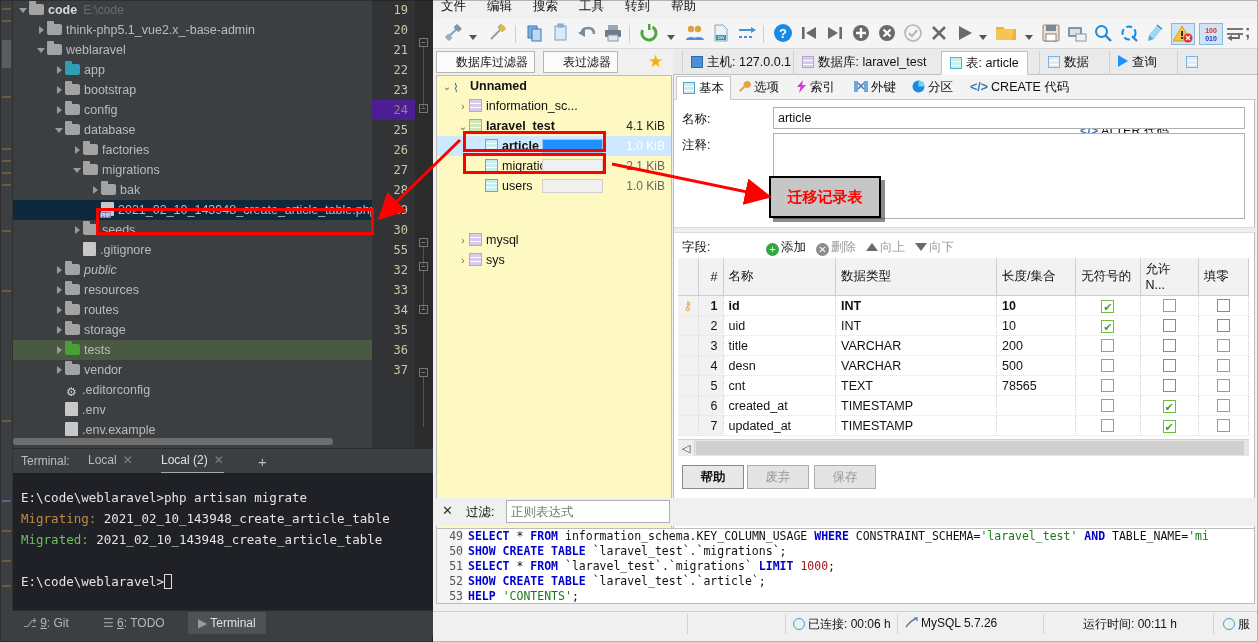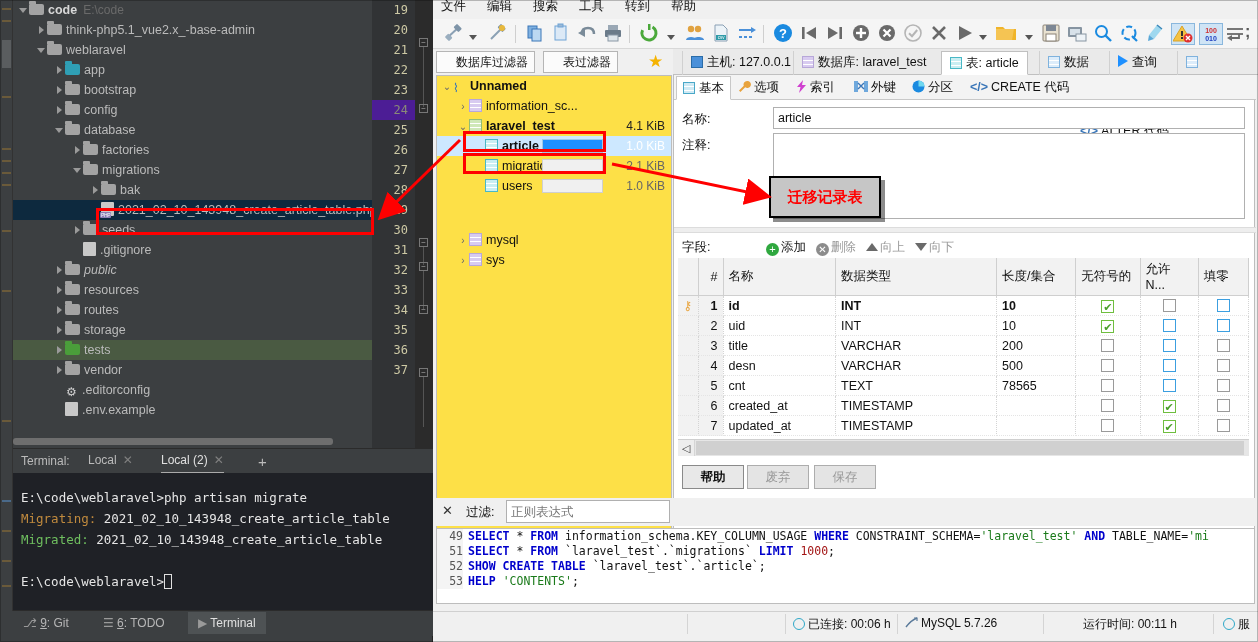--- a/index.html
+++ b/index.html
@@ -195,21 +195,21 @@
     width: 0; height: 0;
     clip-path: polygon(0 0, 100% 0, 58% 55%, 58% 100%, 42% 85%, 42% 55%);
     background: #e8a33d; border: none;
   }
   .star {
     position: absolute; color: #f5b301; font-size: 17px; line-height: 17px;
   }
 
   #dbtree {
     position: absolute; left: 3px; top: 75px; width: 236px; height: 455px;
-    background: #fde047; border: 1px solid #bdbdbd; overflow: hidden;
+    background: #fef9c3; border: 1px solid #bdbdbd; overflow: hidden;
   }
   .dbrow {
     position: relative; height: 20px; line-height: 20px; font-size: 12.5px;
     color: #111; white-space: nowrap;
   }
   .dbrow.sel { background: #cde8ff; }
   .chev {
     display: inline-block; width: 12px; text-align: center; color: #6a6a6a;
     font-size: 10px;
   }
@@ -472,38 +472,39 @@
         <div class="trow sel-blue" style="padding-left: 78px;"><span class="arrow "></span><span class="fileicon php"></span><span class="tlabel">2021_02_10_143948_create_article_table.php</span></div>
         <div class="trow" style="padding-left: 60px;"><span class="arrow r"></span><span class="ficon"></span><span class="tlabel">seeds</span></div>
         <div class="trow" style="padding-left: 60px;"><span class="arrow "></span><span class="fileicon"></span><span class="tlabel">.gitignore</span></div>
         <div class="trow" style="padding-left: 42px; font-style: italic;"><span class="arrow r"></span><span class="ficon"></span><span class="tlabel">public</span></div>
         <div class="trow" style="padding-left: 42px;"><span class="arrow r"></span><span class="ficon"></span><span class="tlabel">resources</span></div>
         <div class="trow" style="padding-left: 42px;"><span class="arrow r"></span><span class="ficon"></span><span class="tlabel">routes</span></div>
         <div class="trow" style="padding-left: 42px;"><span class="arrow r"></span><span class="ficon"></span><span class="tlabel">storage</span></div>
         <div class="trow sel-green" style="padding-left: 42px;"><span class="arrow r"></span><span class="ficon green"></span><span class="tlabel">tests</span></div>
         <div class="trow" style="padding-left: 42px;"><span class="arrow r"></span><span class="ficon"></span><span class="tlabel">vendor</span></div>
         <div class="trow" style="padding-left: 42px;"><span class="arrow "></span><span class="fileicon gear">⚙</span><span class="tlabel">.editorconfig</span></div>
+        <div class="trow" style="padding-left: 42px;"><span class="arrow "></span><span class="fileicon"></span><span class="tlabel">.env</span></div>
         <div class="trow" style="padding-left: 42px;"><span class="arrow "></span><span class="fileicon"></span><span class="tlabel">.env.example</span></div>
       </div>
     <div class="tree-hscroll"></div>
 
     <div id="gutter">
         <div class="ln">19</div>
         <div class="ln">20</div>
         <div class="ln">21</div>
         <div class="ln">22</div>
         <div class="ln">23</div>
         <div class="ln cur">24</div>
         <div class="ln">25</div>
         <div class="ln">26</div>
         <div class="ln">27</div>
         <div class="ln">28</div>
         <div class="ln">29</div>
         <div class="ln">30</div>
-        <div class="ln">31</div>
+        <div class="ln">55</div>
         <div class="ln">32</div>
         <div class="ln">33</div>
         <div class="ln">34</div>
         <div class="ln">35</div>
         <div class="ln">36</div>
         <div class="ln">37</div>
       </div>
     <div id="editorstrip">
       <div class="fold" style="top:38px">−</div>
       <div class="vline" style="top:47px;height:60px"></div>
@@ -911,20 +912,21 @@
     </div>
 
     <div id="filterrow" style="left:3px; top:498px; width:819px; height:28px">
       <span style="position:absolute;left:6px;top:5px;font-size:13px;color:#333">✕</span>
       <span style="position:absolute;left:30px;top:6px">过滤:</span>
       <input class="finput" style="left: 70px; top: 2px; width: 164px; height: 23px; position: absolute;" placeholder="正则表达式">
     </div>
 
     <div id="sqllog" style="left:3px; top:528px; width:819px; height:76px">
         <div class="slrow"><span class="sl-n">49</span><span class="kw">SELECT</span><span class="pun"> * </span><span class="kw">FROM</span><span class="id"> information_schema.KEY_COLUMN_USAGE </span><span class="kw">WHERE</span><span class="id">   CONSTRAINT_SCHEMA=</span><span class="lit">'laravel_test'</span><span class="pun">   </span><span class="kw">AND</span><span class="id"> TABLE_NAME=</span><span class="lit">'mi</span></div>
+        <div class="slrow"><span class="sl-n">50</span><span class="kw">SHOW CREATE TABLE</span><span class="id"> `laravel_test`.`migrations`</span><span class="pun">;</span></div>
         <div class="slrow"><span class="sl-n">51</span><span class="kw">SELECT</span><span class="pun"> * </span><span class="kw">FROM</span><span class="id"> `laravel_test`.`migrations` </span><span class="kw">LIMIT</span><span class="num"> 1000</span><span class="pun">;</span></div>
         <div class="slrow"><span class="sl-n">52</span><span class="kw">SHOW CREATE TABLE</span><span class="id"> `laravel_test`.`article`</span><span class="pun">;</span></div>
         <div class="slrow"><span class="sl-n">53</span><span class="kw">HELP</span><span class="pun"> </span><span class="lit">'CONTENTS'</span><span class="pun">;</span></div>
       </div>
 
     <div id="nav-status">
       <span class="ns-sep" style="left:254px"></span>
       <span class="ns-sep" style="left:352px"></span>
       <span class="ns" style="left:360px">
         <i class="clock"></i><span>已连接: 00:06 h</span>

